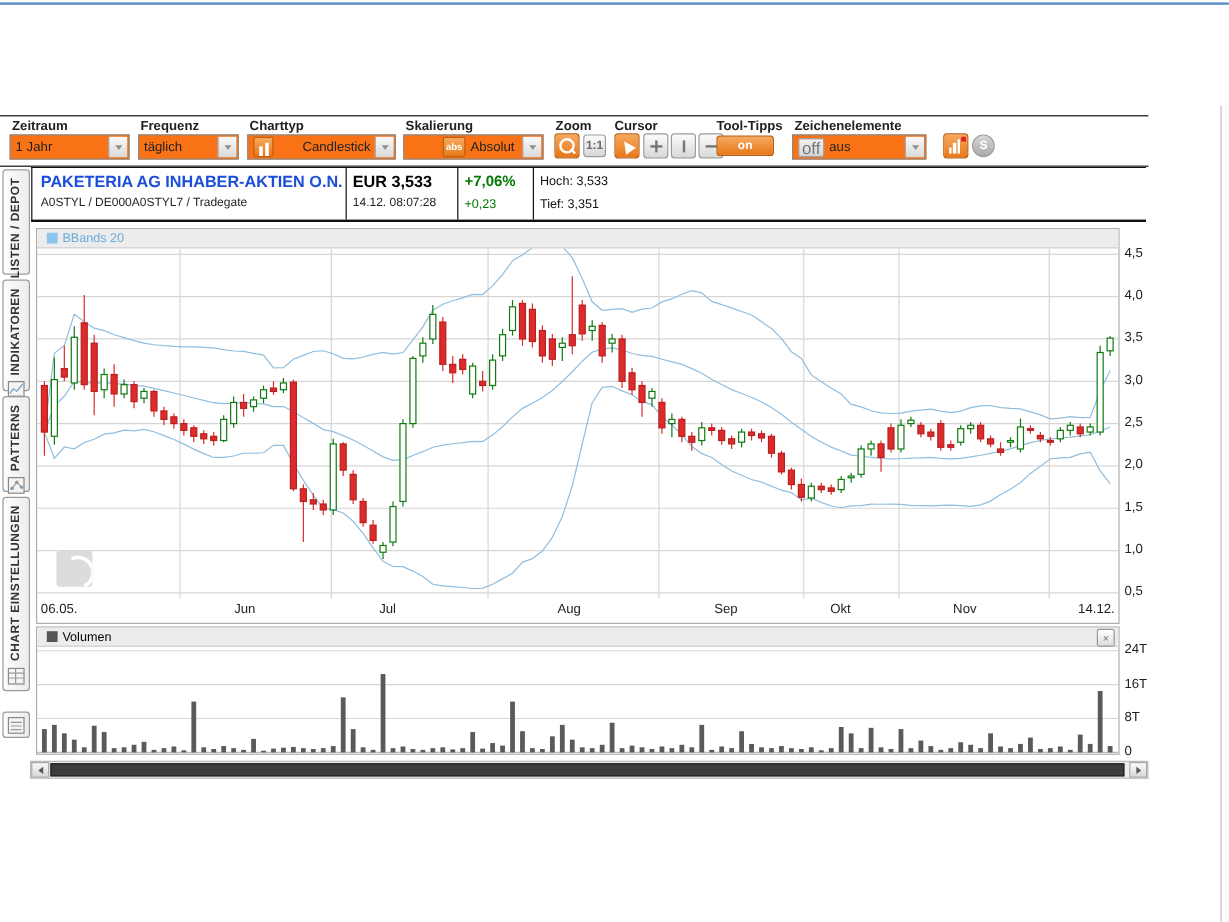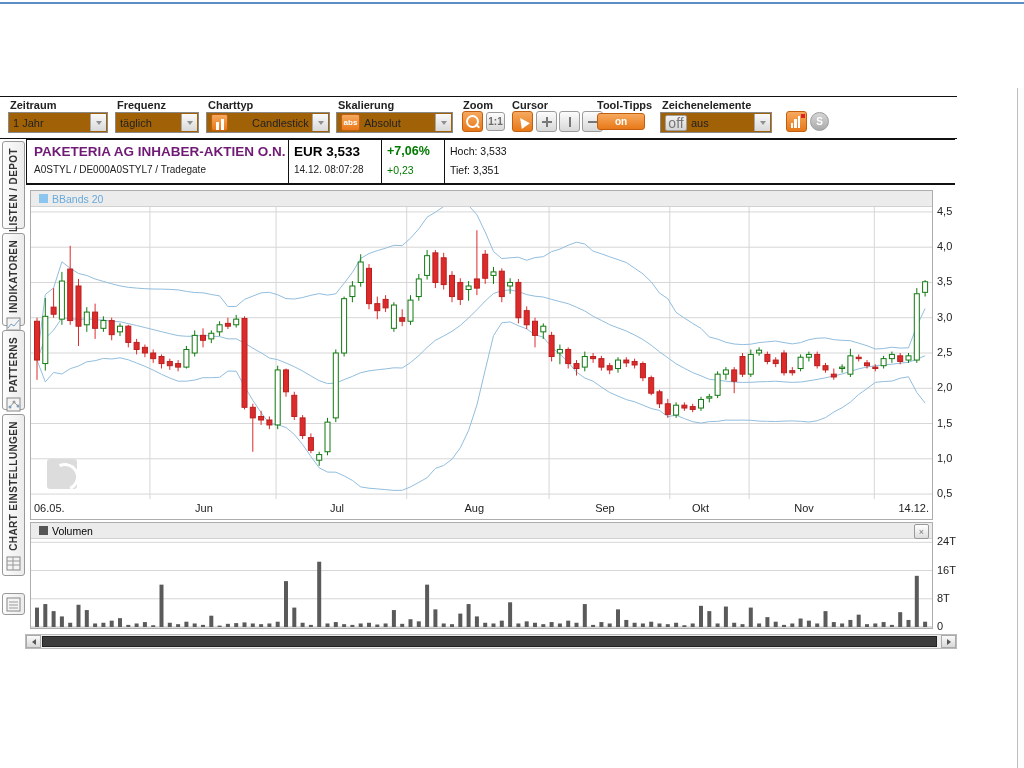--- a/index.html
+++ b/index.html
@@ -3,46 +3,46 @@
 <meta charset="utf-8">
 <style>
   html,body{margin:0;padding:0;width:1024px;height:768px;background:#fff;overflow:hidden;
     font-family:"Liberation Sans","DejaVu Sans",sans-serif;}
   
   #topline{position:absolute;left:0;top:2px;width:1024px;height:2px;}
   
   .blackline{position:absolute;background:#111;}
   
   .tb-label{position:absolute;top:99px;font-size:11px;font-weight:bold;color:#222;white-space:nowrap;}
-  .tb-select{position:absolute;top:112px;height:21px;background:#a16207;border:1px solid #8a8a8a;
+  .tb-select{position:absolute;top:112px;height:21px;background:#f97316;border:1px solid #8a8a8a;
     font-size:11px;color:#222;display:flex;align-items:center;box-sizing:border-box;padding-left:4px;}
   .arrow-box{position:absolute;right:1px;top:1px;bottom:1px;width:15px;
     background:linear-gradient(#fafafa,#d9d9d9);border-left:1px solid #a6a6a6;
     display:flex;align-items:center;justify-content:center;}
   .arrow-down{width:0;height:0;border-left:3.5px solid transparent;border-right:3.5px solid transparent;
     border-top:4px solid #909090;}
   .btn-orange{position:absolute;background:linear-gradient(#f6a95f,#e87818);border:1px solid #bf5f0f;
     border-radius:3px;display:flex;align-items:center;justify-content:center;box-sizing:border-box;}
   .btn-gray{position:absolute;background:linear-gradient(#fcfcfc,#d8d8d8);border:1px solid #9b9b9b;
     border-radius:3px;display:flex;align-items:center;justify-content:center;box-sizing:border-box;
     color:#6d6d6d;font-size:10px;font-weight:bold;}
   .mini-badge-orange{display:inline-flex;align-items:center;justify-content:center;width:17px;height:15px;
     background:linear-gradient(#f6a95f,#e87818);border:1px solid #bf5f0f;border-radius:2px;color:#fff;
-    font-size:8px;font-weight:bold;margin-right:4px;}
+    font-size:8px;font-weight:bold;margin-right:4px;margin-left:28px;}
   .mini-badge-gray{display:inline-flex;align-items:center;justify-content:center;width:20px;height:14px;
     background:linear-gradient(#f3f3f3,#d5d5d5);border:1px solid #a0a0a0;border-radius:2px;color:#777;
     font-size:14px;margin-right:4px;}
   .cs-icon{display:inline-flex;align-items:flex-end;justify-content:center;gap:2px;width:15px;height:15px;
     background:linear-gradient(#f6a95f,#e87818);border:1px solid #bf5f0f;border-radius:2px;margin-right:4px;}
   .cs-icon i{display:block;background:#fff;width:3px;}
   
   #stockheader{position:absolute;left:26px;top:139px;width:929px;height:46px;background:#fff;
     border-top:1px solid #111;border-bottom:2px solid #111;border-left:1px solid #111;box-sizing:border-box;}
   .sh-divider{position:absolute;top:0;bottom:0;width:1px;background:#111;}
-  .sh-name{position:absolute;left:7px;top:4px;font-size:13.5px;font-weight:bold;color:#701a75;white-space:nowrap;}
+  .sh-name{position:absolute;left:7px;top:4px;font-size:13.5px;font-weight:bold;color:#1d4ed8;white-space:nowrap;}
   .sh-sub{position:absolute;left:7px;top:24px;font-size:10px;color:#222;}
   .sh-price{position:absolute;left:267px;top:4px;font-size:13.5px;font-weight:bold;color:#000;}
   .sh-time{position:absolute;left:267px;top:24px;font-size:10px;color:#222;}
   .sh-pct{position:absolute;left:360px;top:4px;font-size:12.5px;font-weight:bold;}
   .sh-abschg{position:absolute;left:360px;top:24px;font-size:10.5px;}
   .sh-hi{position:absolute;left:423px;top:5px;font-size:10.5px;color:#111;}
   .sh-lo{position:absolute;left:423px;top:24px;font-size:10.5px;color:#111;}
   
   .side-tab{position:absolute;left:2px;width:23px;background:linear-gradient(90deg,#fdfdfd,#ececec);
     border:1px solid #999;border-radius:3px;box-sizing:border-box;display:flex;flex-direction:column;
@@ -488,21 +488,21 @@
       <rect x="883.3000000000001" y="86.75362318840581" width="5" height="66.29951690821255" fill="#ffffff" stroke="#117a11" stroke-width="1"></rect>
       <line x1="894.1" y1="73.14106280193238" x2="894.1" y2="89.57487922705316" stroke="#117a11" stroke-width="1"></line>
       <rect x="891.6" y="74.76328502415461" width="5" height="10.579710144927532" fill="#ffffff" stroke="#117a11" stroke-width="1"></rect>
     </svg>
   <div id="watermark">
     <div id="wm-logo"></div>
   </div>
   <div id="xlabels">
       <div class="xtick" style="left: 3px;">06.05.</div>
       <div class="xtick" style="left: 172.992px; transform: translateX(-50%);">Jun</div>
-      <div class="xtick" style="left: 306px; transform: translateX(-50%);">Jul</div>
+      <div class="xtick" style="left: 292px; transform: translateX(-50%);">Jul</div>
       <div class="xtick" style="left: 443.292px; transform: translateX(-50%);">Aug</div>
       <div class="xtick" style="left: 573.937px; transform: translateX(-50%);">Sep</div>
       <div class="xtick" style="left: 669.443px; transform: translateX(-50%);">Okt</div>
       <div class="xtick" style="left: 773.058px; transform: translateX(-50%);">Nov</div>
       <div class="xtick" style="right: 3px;">14.12.</div>
     </div>
 </div>
 <div id="ylabels-price" style="left:934px;top:190px;height:330px;">
     <div class="ytick" style="top: 14.9372px;">4,5</div>
     <div class="ytick" style="top: 50.2029px;">4,0</div>

